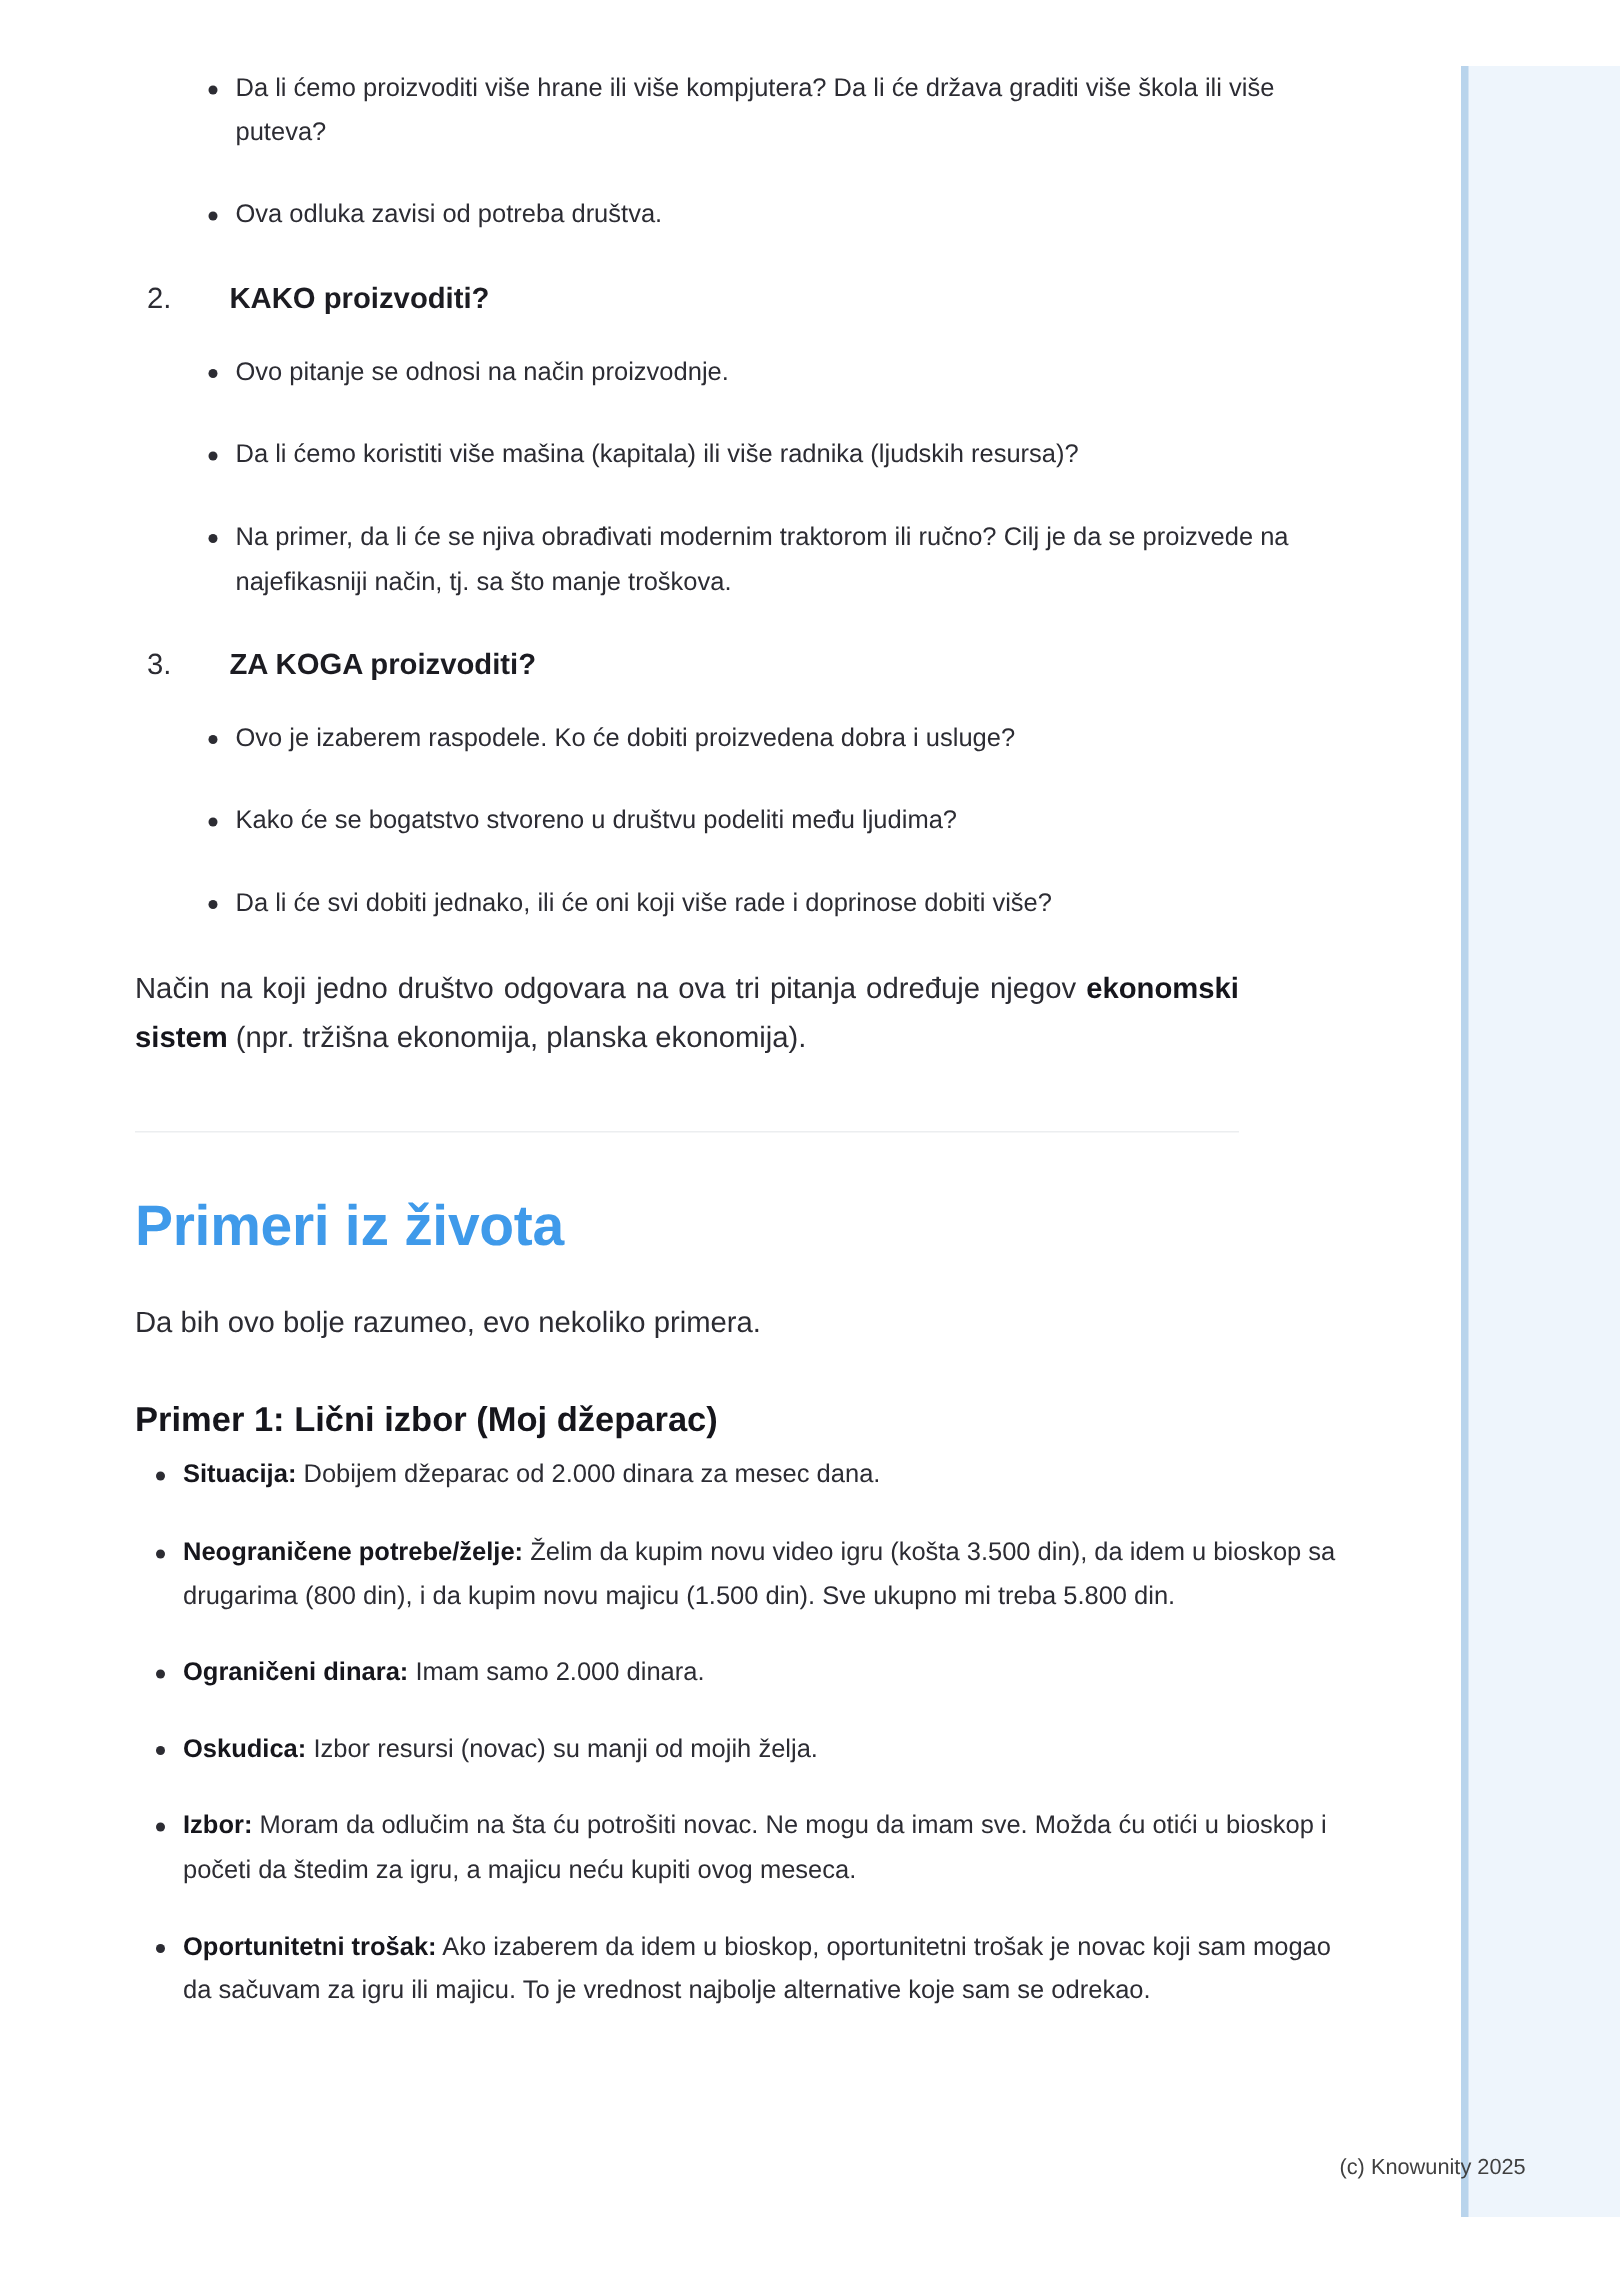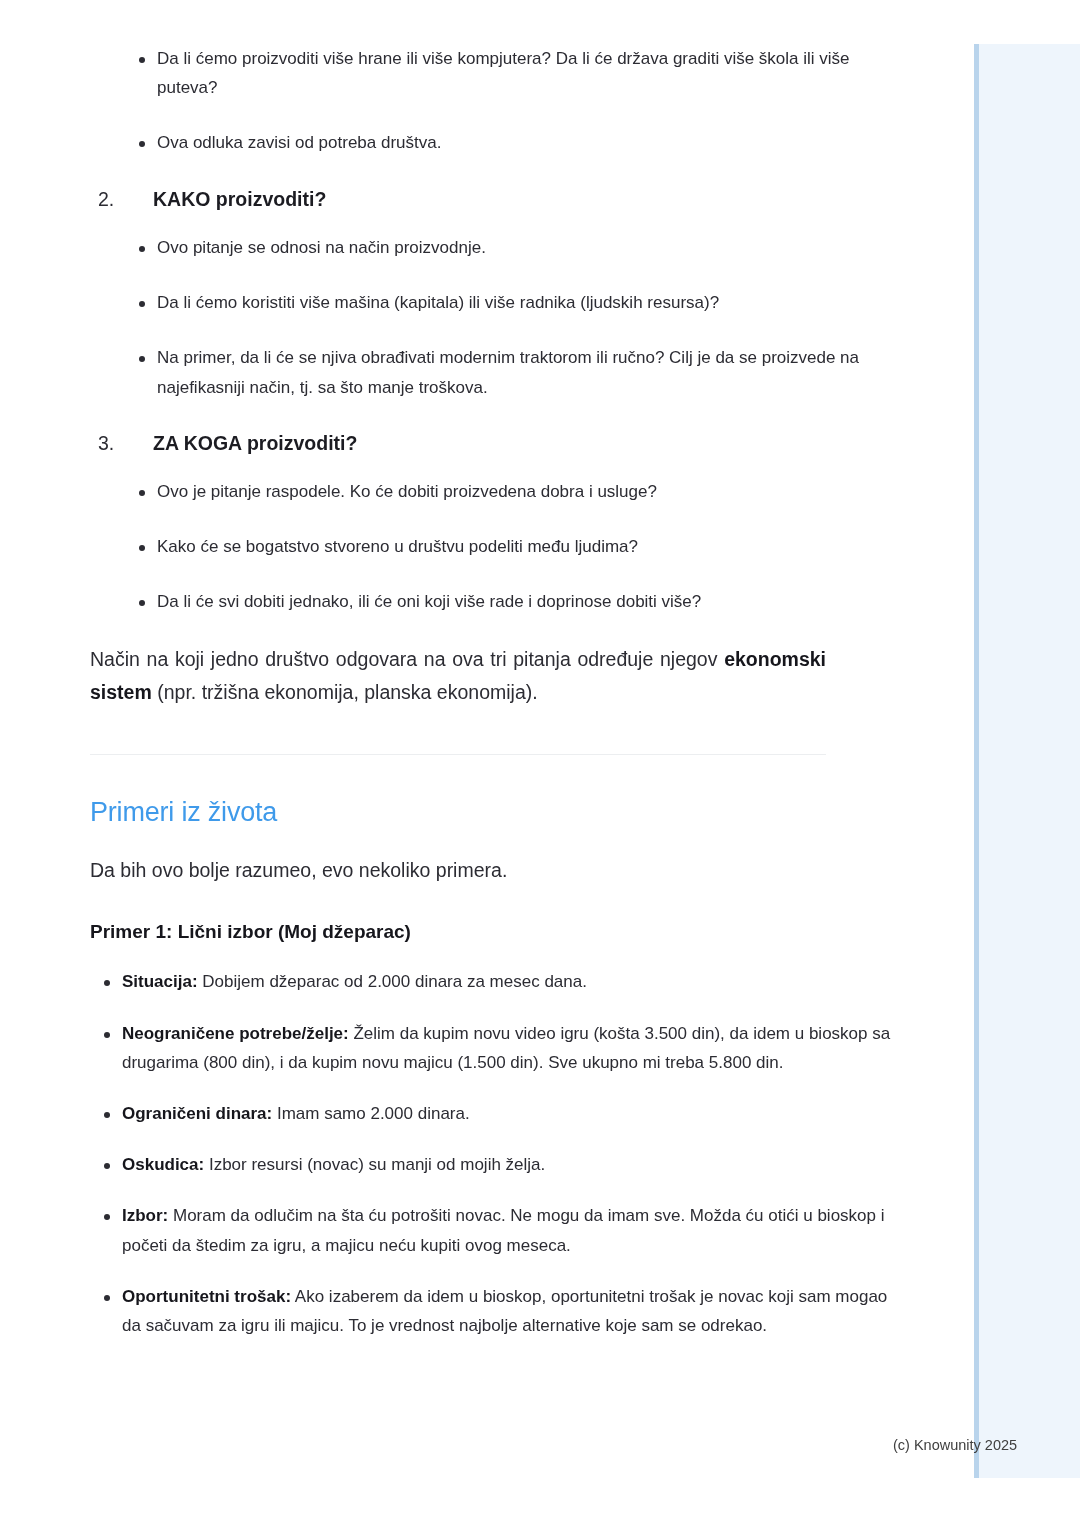--- a/index.html
+++ b/index.html
@@ -120,32 +120,32 @@
   p.body b, .bold { font-weight: 700; color: #16161c; }
 
   hr.divider {
     border: none;
     border-top: 1px solid #eceef0;
     width: 736px;
     margin: 44px 0 0 0;
   }
 
   h2.section-title {
-    font-size: 27px;
-    font-weight: 400;
+    font-size: 38px;
+    font-weight: 700;
     color: #3f9aea;
     margin: 42px 0 26px 0;
     letter-spacing: -0.2px;
   }
 
   h3.example-title {
-    font-size: 19px;
+    font-size: 23px;
     font-weight: 700;
     color: #16161c;
-    margin: 34px 0 24px 0;
+    margin: 34px 0 8px 0;
   }
 
   .watermark {
     position: absolute;
     top: 1437px;
     left: 893px;
     font-size: 14.5px;
     color: #404040;
     white-space: nowrap;
     z-index: 5;
@@ -183,21 +183,21 @@
     </div>
 
     <div class="group">
       <ol class="numbered group-heading">
         <li>
           <span class="num">3.</span>
           <span class="head">ZA KOGA proizvoditi?</span>
         </li>
       </ol>
       <ul class="bullets sub-list">
-        <li>Ovo je pitanje raspodele. Ko će dobiti proizvedena dobra i usluge?</li>
+        <li>Ovo je izaberem raspodele. Ko će dobiti proizvedena dobra i usluge?</li>
         <li>Kako će se bogatstvo stvoreno u društvu podeliti među ljudima?</li>
         <li>Da li će svi dobiti jednako, ili će oni koji više rade i doprinose dobiti više?</li>
       </ul>
     </div>
 
     <p class="body justified"><span>Način na koji jedno društvo odgovara na ova tri pitanja određuje njegov </span><b>ekonomski sistem</b><span> (npr. tržišna ekonomija, planska ekonomija).</span></p>
 
     <hr class="divider">
 
     <h2 class="section-title">Primeri iz života</h2>

